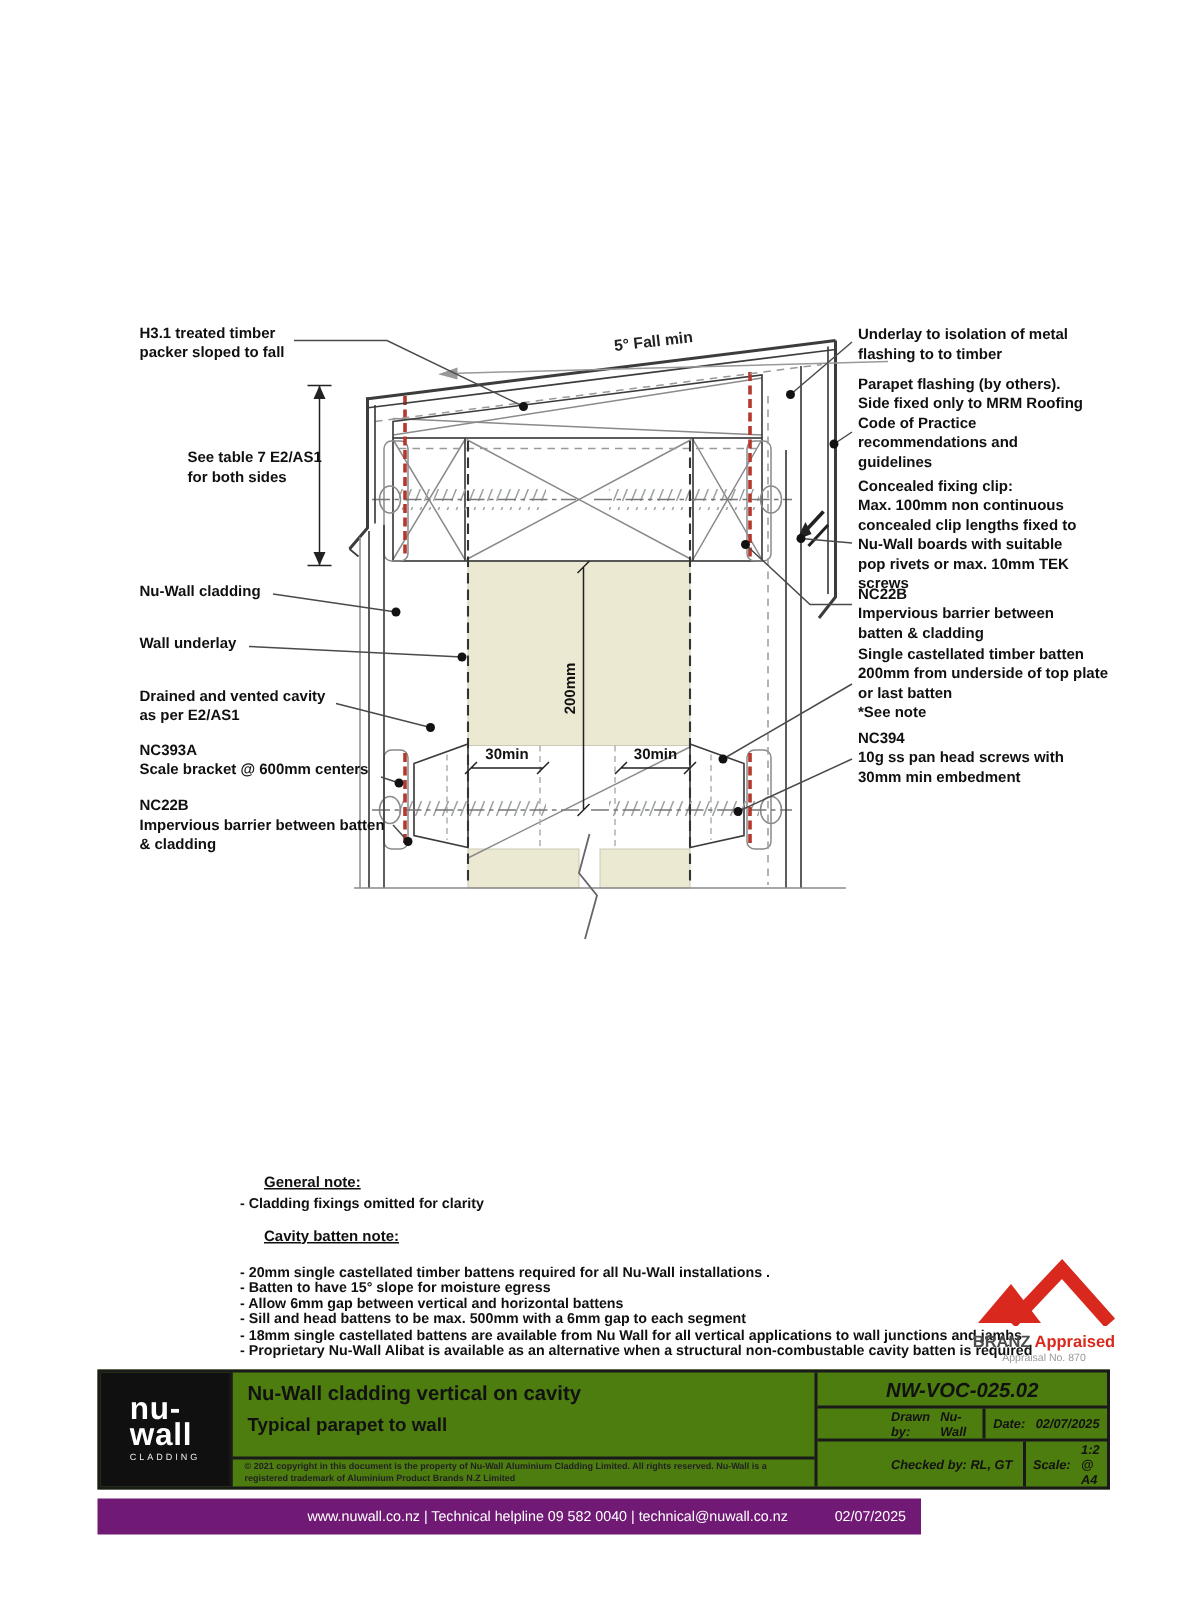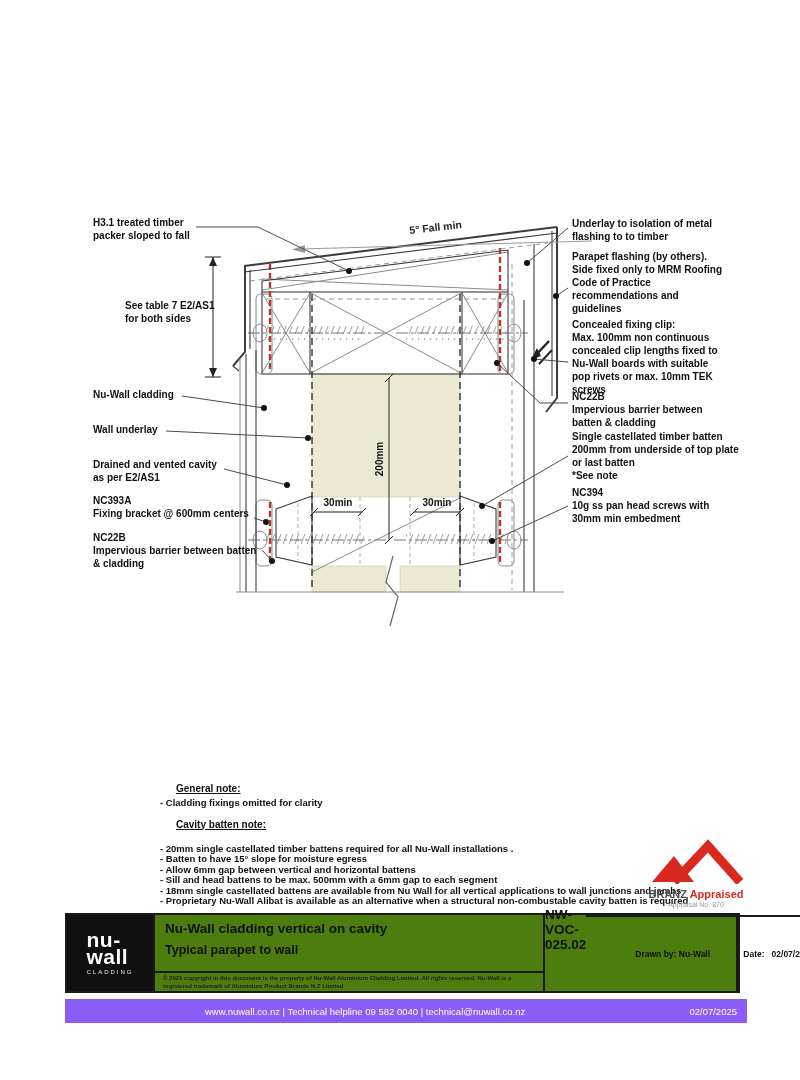--- a/index.html
+++ b/index.html
@@ -51,31 +51,31 @@
       display:flex;align-items:center;justify-content:center;}
   .tb-logo-inner{color:#fff;text-align:left;}
   .tb-logo-word{font-size:21px;font-weight:bold;line-height:17px;letter-spacing:0.5px;}
   .tb-logo-sub{font-size:6px;letter-spacing:2px;margin-top:4px;color:#eee;}
   .tb-mid{flex:1;display:flex;flex-direction:column;border-right:2px solid #1a1a1a;min-width:0;}
   .tb-titles{flex:1;padding:6px 10px 0;}
   .tb-title1{font-size:13.5px;font-weight:bold;margin:0 0 7px 0;}
   .tb-title2{font-size:12.5px;font-weight:bold;margin:0;}
   .tb-copy{border-top:2px solid #1a1a1a;font-size:6px;font-weight:bold;color:#222;
       line-height:7.5px;padding:2px 8px 1px;}
-  .tb-right{width:193px;display:flex;flex-direction:row;}
+  .tb-right{width:193px;display:flex;flex-direction:column;font-style:italic;}
   .tb-dn{height:29px;display:flex;align-items:center;justify-content:center;
       font-size:13.5px;font-weight:bold;}
   .tb-row{border-top:2px solid #1a1a1a;flex:1;display:flex;font-size:8.5px;font-weight:bold;padding-left:44px;}
   .tb-cell{display:flex;align-items:center;padding:0 5px;}
   .tb-cell-l{width:96px;border-right:2px solid #1a1a1a;}
   .tb-cell-r{flex:1;gap:7px;}
 
   
-  .footerbar{position:absolute;left:65px;top:999px;width:682px;height:24px;
-      background:#8b5cf6;color:#fff;display:flex;align-items:center;font-size:9.5px;}
+  .footerbar{position:absolute;left:65px;top:999px;width:549px;height:24px;
+      background:#701a75;color:#fff;display:flex;align-items:center;font-size:9.5px;}
   .footer-contact{margin-left:140px;}
   .footer-date{margin-left:auto;margin-right:10px;}
 </style>
 </head>
 <body>
 
 <svg width="800" height="700" viewBox="0 0 800 700" style="position:absolute;left:0;top:0;">
   <defs>
     <pattern id="screwhatch" width="6" height="14" patternUnits="userSpaceOnUse">
       <path d="M1,12 L5,2" stroke="#9aa0a0" stroke-width="1"></path>
@@ -233,21 +233,21 @@
   </div>
 <div class="lbl" style="left:93px;top:423px;">
     <div>Wall underlay</div>
   </div>
 <div class="lbl" style="left:93px;top:458px;">
     <div>Drained and vented cavity</div>
     <div>as per E2/AS1</div>
   </div>
 <div class="lbl" style="left:93px;top:494px;">
     <div>NC393A</div>
-    <div>Fixing bracket @ 600mm centers</div>
+    <div>Scale bracket @ 600mm centers</div>
   </div>
 <div class="lbl" style="left:93px;top:531px;">
     <div>NC22B</div>
     <div>Impervious barrier between batten</div>
     <div>&amp; cladding</div>
   </div>
 
 <div class="lbl" style="left:572px;top:217px;">
     <div>Underlay to isolation of metal</div>
     <div>flashing to to timber</div>

